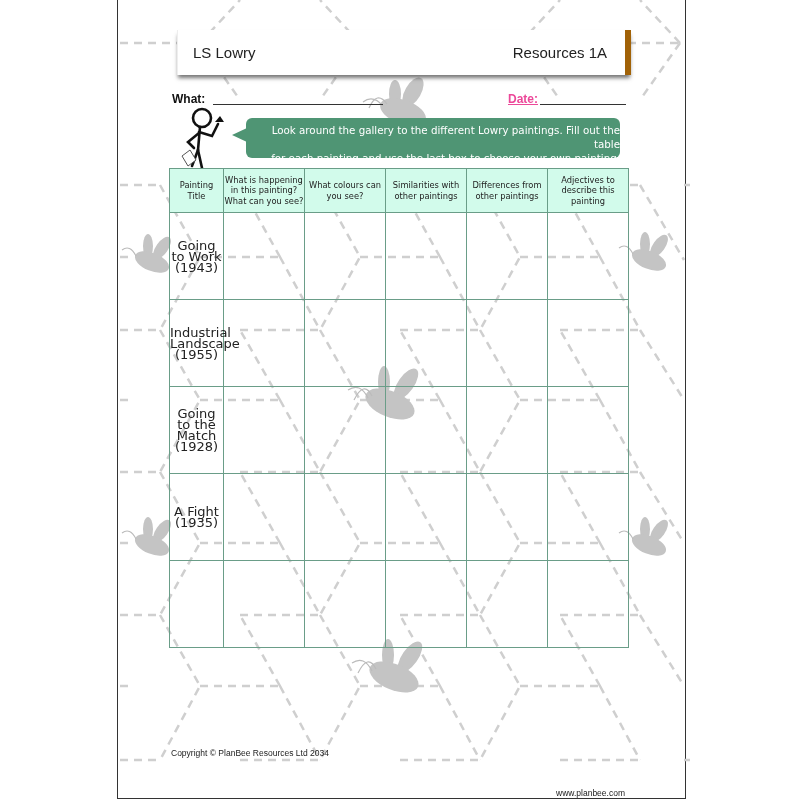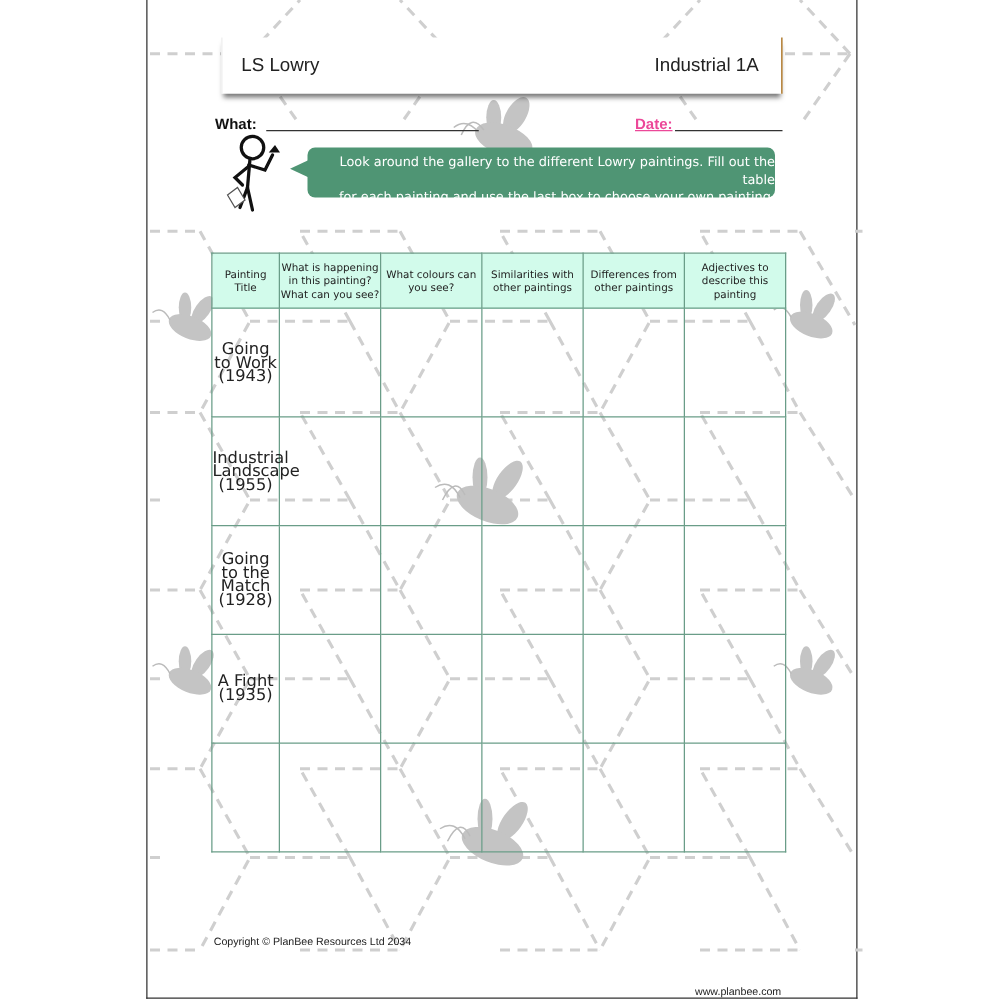--- a/index.html
+++ b/index.html
@@ -1,29 +1,29 @@
 <!DOCTYPE html>
 <html><head>
 <meta charset="utf-8">
 <style>
   html,body{margin:0;padding:0;background:#ffffff;}
   body{width:800px;height:800px;position:relative;overflow:hidden;font-family:"Liberation Sans",sans-serif;}
   .page{position:absolute;left:117px;top:0;width:567px;height:798px;border:1px solid #333;border-top:none;background:#fff;overflow:hidden;}
   .bg-svg{position:absolute;left:0;top:0;width:800px;height:800px;pointer-events:none;}
-  .title-card{position:absolute;left:177px;top:30px;width:447px;height:45px;background:#fff;box-shadow:0 4px 4px -1px rgba(0,0,0,0.55);border-left:1px solid #eee;border-right:1px solid #a16207;}
+  .title-card{position:absolute;left:177px;top:30px;width:447px;height:45px;background:#fff;box-shadow:0 4px 4px -1px rgba(0,0,0,0.55);border-left:1px solid #eee;border-right:6px solid #a16207;}
   .title-left{position:absolute;left:15px;top:14px;font-size:15px;color:#222;}
   .title-right{position:absolute;right:18px;top:14px;font-size:15px;color:#222;}
   .name-label{position:absolute;left:172px;top:92px;font-size:12px;font-weight:bold;color:#111;}
   .name-line{position:absolute;left:213px;top:104px;width:170px;border-bottom:1px solid #333;}
   .date-label{position:absolute;left:508px;top:92px;font-size:12px;font-weight:bold;color:#ec4899;text-decoration:underline;}
   .date-line{position:absolute;left:540px;top:104px;width:86px;border-bottom:1px solid #333;}
   .figure{position:absolute;left:178px;top:106px;width:60px;height:64px;}
   .bubble{position:absolute;left:246px;top:118px;width:374px;height:40px;background:#4f9574;border-radius:6px;color:#fff;font-family:"DejaVu Sans",sans-serif;font-size:10.3px;line-height:14px;text-align:right;padding-top:5px;box-sizing:border-box;}
   .bubble-tail{position:absolute;left:232px;top:128px;width:0;height:0;border-top:7px solid transparent;border-bottom:7px solid transparent;border-right:15px solid #4f9574;}
-  table.ws{position:absolute;left:169px;top:168px;border-collapse:collapse;width:459px;table-layout:fixed;margin-top:34px;}
+  table.ws{position:absolute;left:169px;top:168px;border-collapse:collapse;width:459px;table-layout:fixed;}
   table.ws th,table.ws td{border:1px solid #6a9d88;padding:0;}
   table.ws th{background:#d2fbeb;height:43px;font-family:"DejaVu Sans",sans-serif;font-weight:normal;font-size:8.3px;line-height:10.5px;color:#222;text-align:center;vertical-align:middle;}
   table.ws td{height:86px;background:transparent;}
   table.ws td.title-cell{font-family:"DejaVu Sans",sans-serif;font-size:13px;line-height:11px;color:#222;text-align:center;vertical-align:middle;}
   .footer-left{position:absolute;left:171px;top:748px;font-size:8.5px;color:#222;}
   .footer-right{position:absolute;left:556px;top:748px;font-size:8.5px;color:#222;margin-top:40px;}
 </style>
 </head>
 <body>
 
@@ -103,21 +103,21 @@
       <ellipse cx="18" cy="-6" rx="5" ry="12"></ellipse>
       <ellipse cx="32" cy="-4" rx="6" ry="13" transform="rotate(35 32 -4)"></ellipse>
       <ellipse cx="22" cy="10" rx="18" ry="9" transform="rotate(22 22 10)"></ellipse>
       <path d="M6 4 Q0 -8 -8 -2" stroke="#bbb" stroke-width="1.2" fill="none"></path>
     </g>
   </g>
 </svg>
 
 <div class="title-card">
   <span class="title-left">LS Lowry</span>
-  <span class="title-right">Industrial 1A</span>
+  <span class="title-right">Resources 1A</span>
 </div>
 
 <span class="name-label">What:</span>
 <div class="name-line"></div>
 <span class="date-label">Date:</span>
 <div class="date-line"></div>
 
 <svg class="figure" viewBox="0 0 60 64">
   <g stroke="#111" stroke-width="2.6" fill="none" stroke-linecap="round">
     <circle cx="24" cy="12" r="9" fill="#fff"></circle>

